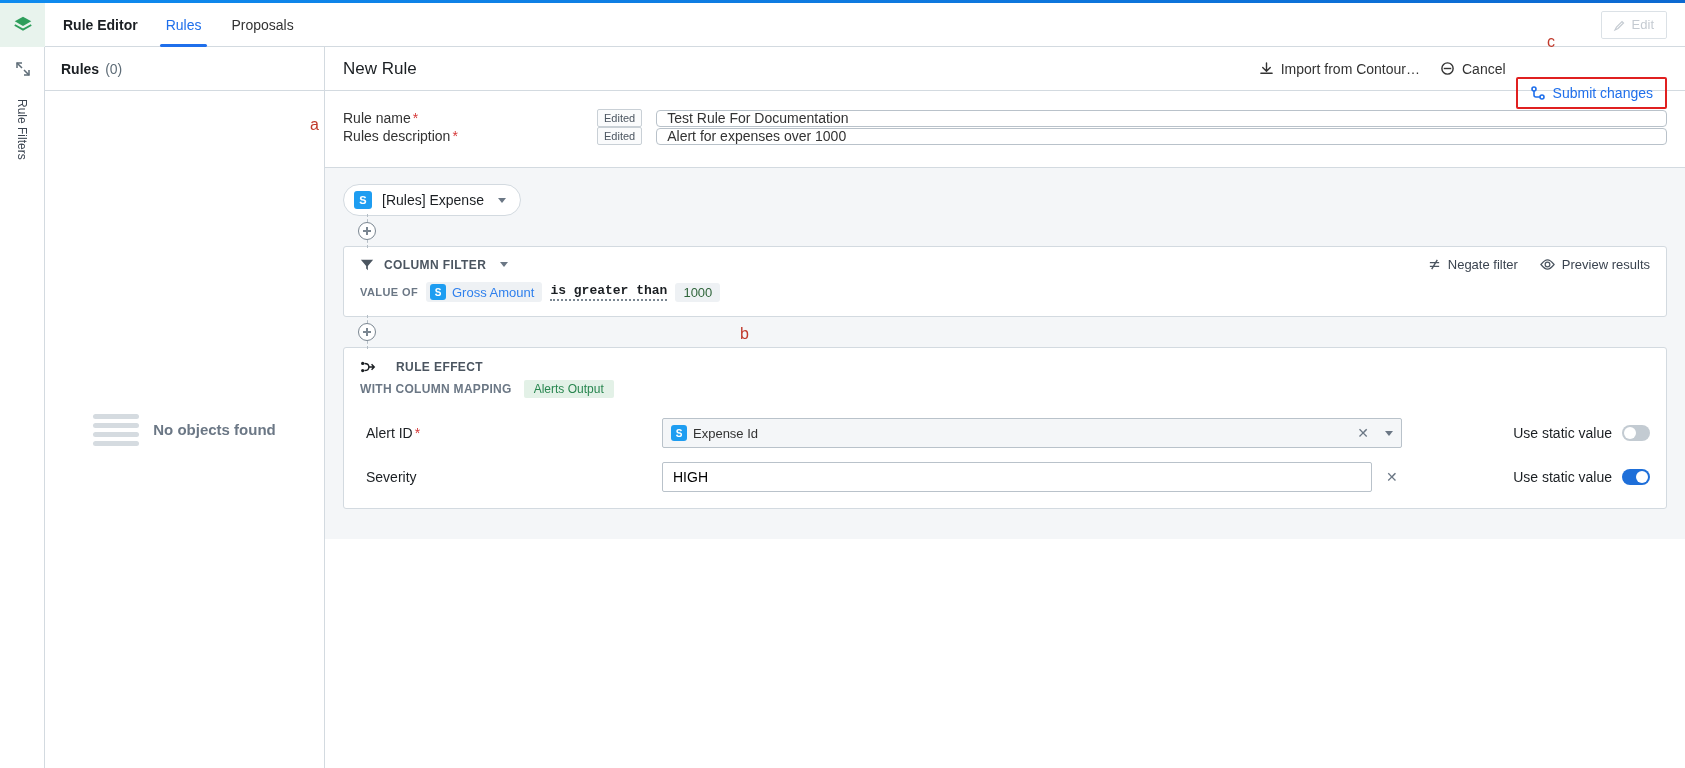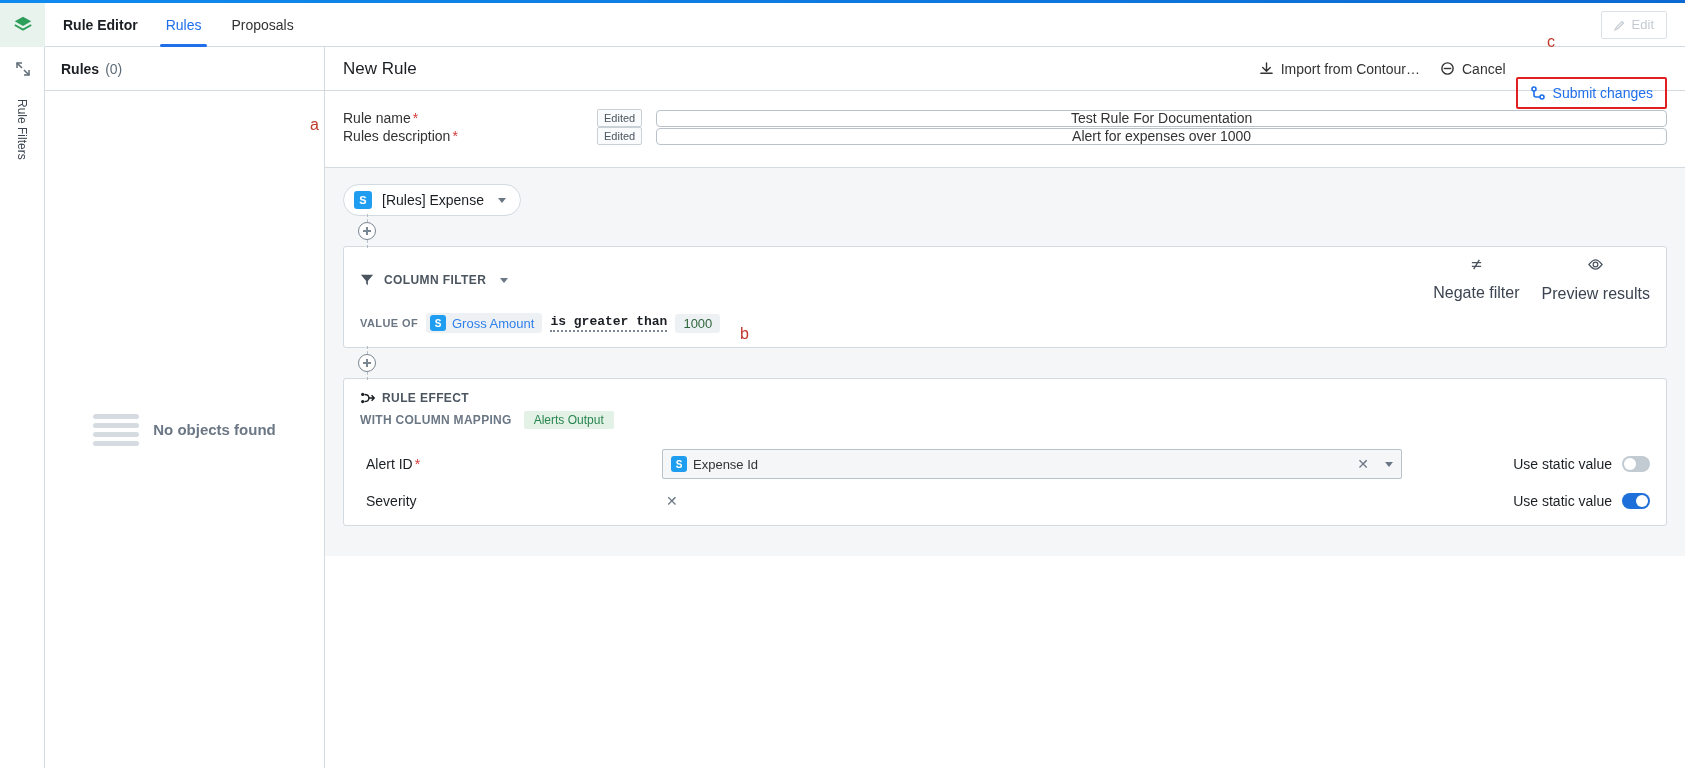--- a/index.html
+++ b/index.html
@@ -58,53 +58,53 @@
   .hdr-btn svg { display:block; }
 
   .callout-lbl { position:absolute; color:var(--callout); font-size:16px; font-weight:400; }
 
   
   .form-meta { padding:18px 18px 22px 18px; }
   .form-row { display:flex; align-items:center; margin-bottom:0; }
   .form-label { width:254px; font-size:14px; color:#333; }
   .req { color:var(--red); margin-left:2px; }
   .edited-tag { font-size:11px; padding:2px 6px; border:1px solid #c9d0d6; border-radius:2px; color:#4b5560; background:#fafbfc; margin-right:14px; }
-  .txt-input { flex:1; height:17px; border:1px solid #b9c2ca; border-radius:4px; padding:0 10px; font-size:14px; color:#333; background:#fff;text-align:center; }
+  .txt-input { flex:1; height:17px; border:1px solid #b9c2ca; border-radius:4px; padding:0 10px; font-size:14px; color:#333; background:#fff; }
 
   
   .config-area { background:var(--bg-panel); border-top:1px solid var(--border); padding:16px 18px 30px 18px; }
 
   .source-chip { display:inline-flex; align-items:center; gap:10px; background:#fff; border:1px solid var(--border); border-radius:22px; padding:6px 14px 6px 10px; font-size:14px; cursor:pointer; }
   .square-s { width:18px; height:18px; background:#1e9df1; color:#fff; border-radius:3px; font-size:11px; font-weight:700; display:inline-flex; align-items:center; justify-content:center; }
   .caret { width:0; height:0; border-left:4px solid transparent; border-right:4px solid transparent; border-top:5px solid #6b7785; margin-left:4px; }
 
   .add-connector { position:relative; height:22px; margin:4px 0 4px 22px; }
   .add-connector .vline { position:absolute; left:2px; top:-6px; bottom:-6px; border-left:1px dashed #b4bdc5; }
   .add-circle { position:absolute; left:-7px; top:2px; width:18px; height:18px; border:1.5px solid #7a8691; border-radius:50%; background:#fff; display:flex; align-items:center; justify-content:center; cursor:pointer; }
   .add-circle::before, .add-circle::after { content:""; position:absolute; background:#7a8691; }
   .add-circle::before { width:8px; height:1.5px; }
   .add-circle::after { width:1.5px; height:8px; }
 
   .card { background:#fff; border:1px solid var(--border); border-radius:3px; padding:0; }
   .filter-card .card-head { display:flex; align-items:center; padding:10px 16px 4px 16px; }
   .card-head-left { display:inline-flex; align-items:center; gap:10px; }
   .card-title { font-size:12px; letter-spacing:.4px; color:#4b5560; font-weight:700; }
   .card-head .spacer { flex:1; }
-  .card-action { display:inline-flex; align-items:center; gap:13px; font-size:16px; color:#3b4450; cursor:pointer; margin-left:22px;flex-direction:column; }
+  .card-action { display:inline-flex; align-items:center; gap:7px; font-size:13px; color:#3b4450; cursor:pointer; margin-left:22px; }
 
   .filter-body { padding:6px 16px 14px 16px; display:flex; align-items:center; gap:8px; font-size:13px; }
   .small-label { font-size:11px; letter-spacing:.4px; color:#6b7785; font-weight:600; }
   .col-chip { display:inline-flex; align-items:center; gap:6px; background:#eef1f4; border-radius:3px; padding:2px 8px 2px 4px; color:#2f80ed; font-size:13px; }
   .col-chip .square-s { width:16px; height:16px; font-size:10px; }
   .op { font-weight:700; border-bottom:2px dotted #7a8691; padding-bottom:1px; cursor:pointer;font-family:Liberation Mono, monospace; }
   .val-chip { background:#eef1f4; border-radius:3px; padding:2px 8px; color:#30663b; font-size:13px; cursor:pointer; }
 
   .effect-card { margin-top:0; }
   .effect-head { padding:12px 16px 4px 16px; }
-  .effect-title-row { display:flex; align-items:center; gap:6px; }
+  .effect-title-row { display:flex; align-items:center; gap:20px; }
   .effect-sub-row { display:flex; align-items:center; gap:12px; margin-top:6px; font-size:12px; letter-spacing:.3px; color:#6b7785; font-weight:600; }
   .pill { background:var(--green-bg); color:var(--green-text); font-size:12px; padding:2px 10px; border-radius:2px; font-weight:500; letter-spacing:0; }
 
   .effect-body { padding:16px 16px 16px 22px; }
   .effect-row { display:flex; align-items:center; margin-bottom:14px; }
   .effect-label { width:296px; font-size:14px; }
   .sel-wrap { flex:1; display:flex; align-items:center; gap:10px; }
   .select-look { flex:1; max-width:740px; height:30px; border:1px solid #b9c2ca; border-radius:2px; background:#f4f6f8; display:flex; align-items:center; padding:0 8px; gap:8px; cursor:pointer; }
   .select-look .col-chip { background:transparent; padding:0; }
   .select-look .flex { flex:1; }
@@ -314,20 +314,21 @@
                 <div class="knob"></div>
               </div>
           </div>
         </div>
 
         <div class="effect-row" style="margin-bottom:0;">
           <div class="effect-label">
             <span>Severity</span>
           </div>
           <div class="sel-wrap">
+            <input class="text-sel" value="HIGH" style="">
             <span class="clear-x">✕</span>
           </div>
           <div class="static-group">
             <span>Use static value</span>
             <div class="toggle on">
                 <div class="knob"></div>
               </div>
           </div>
         </div>
       </div>

